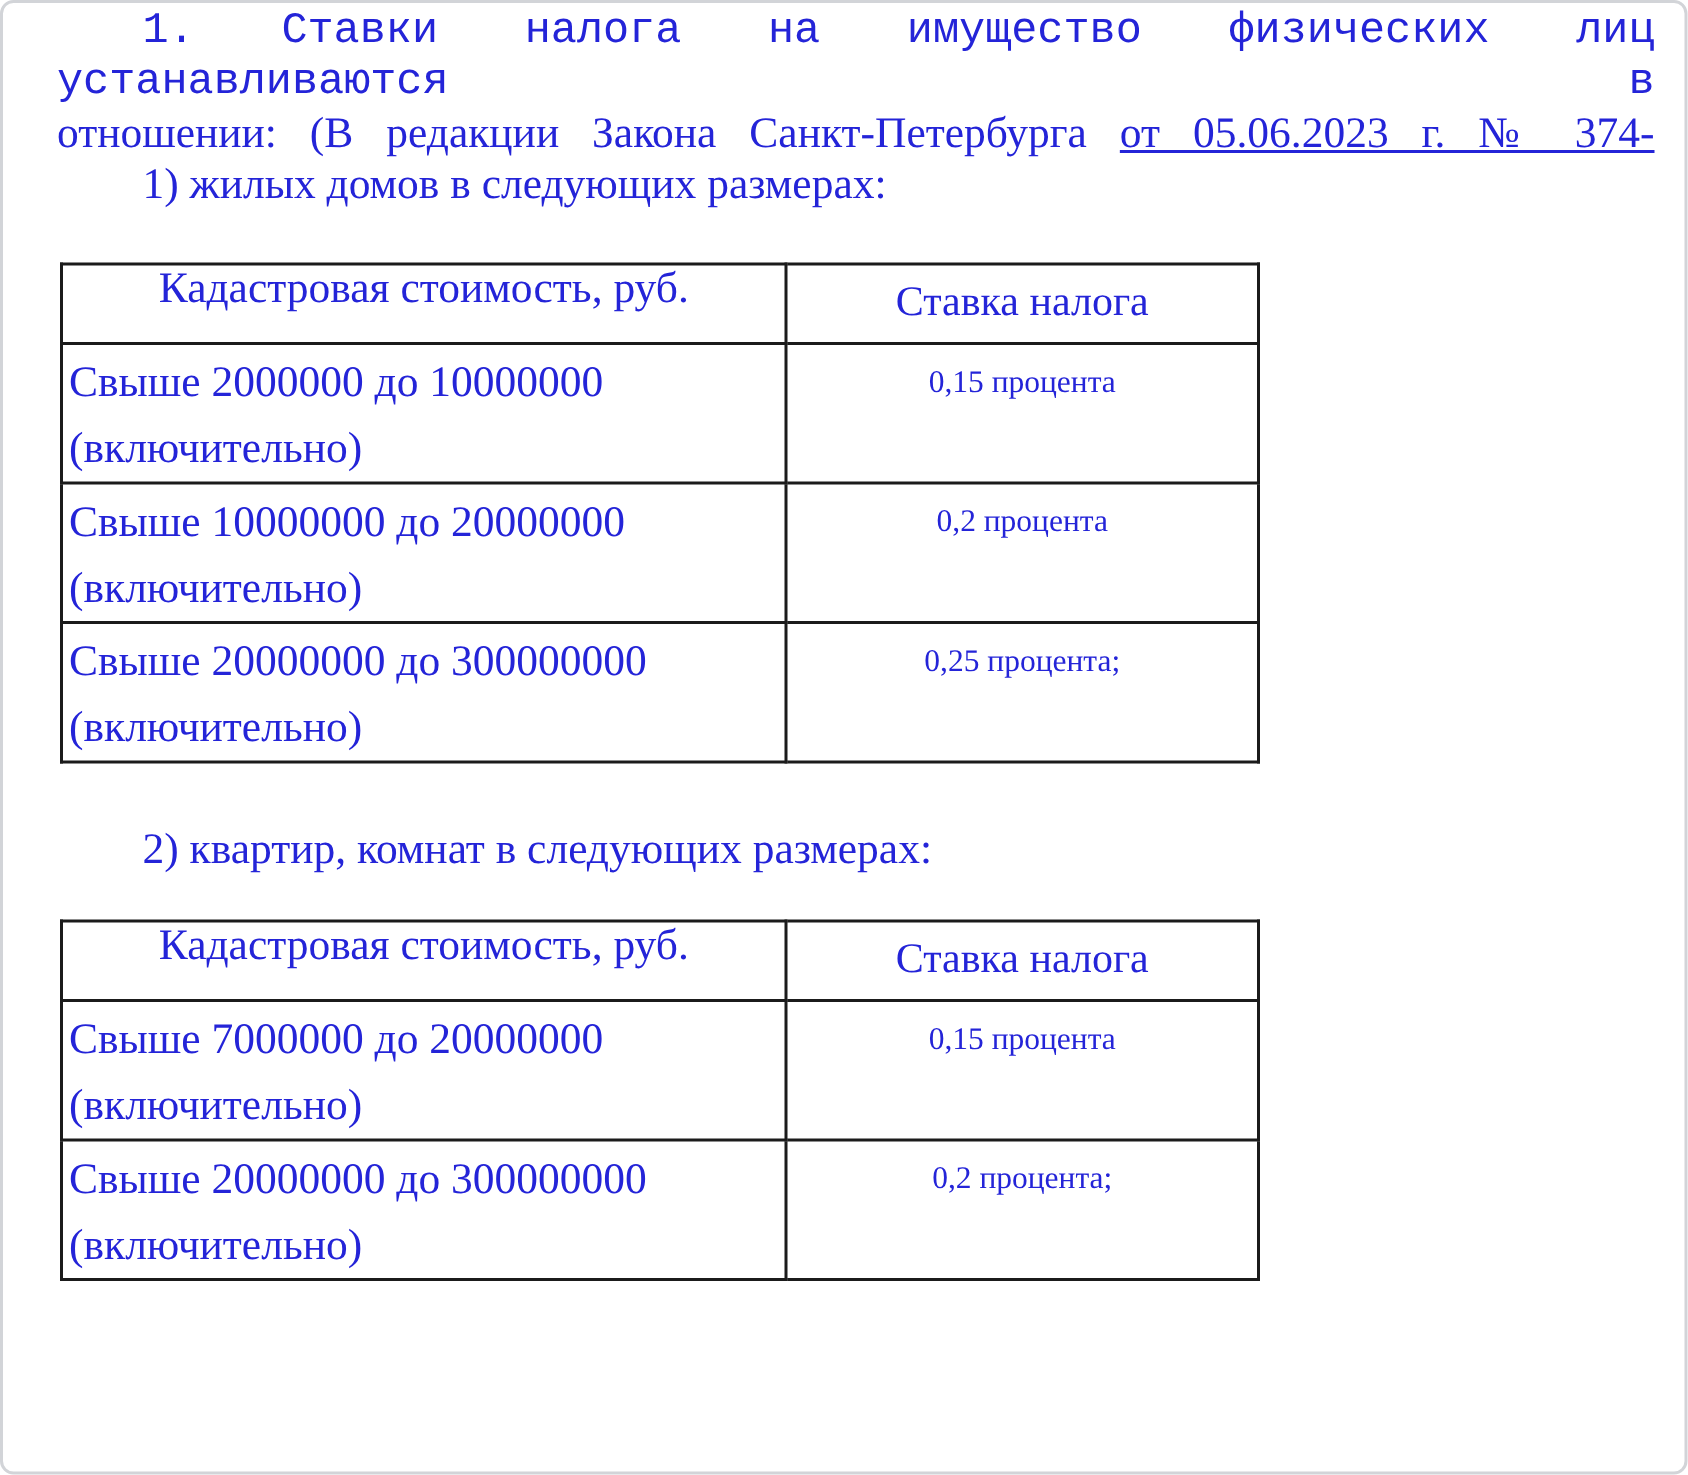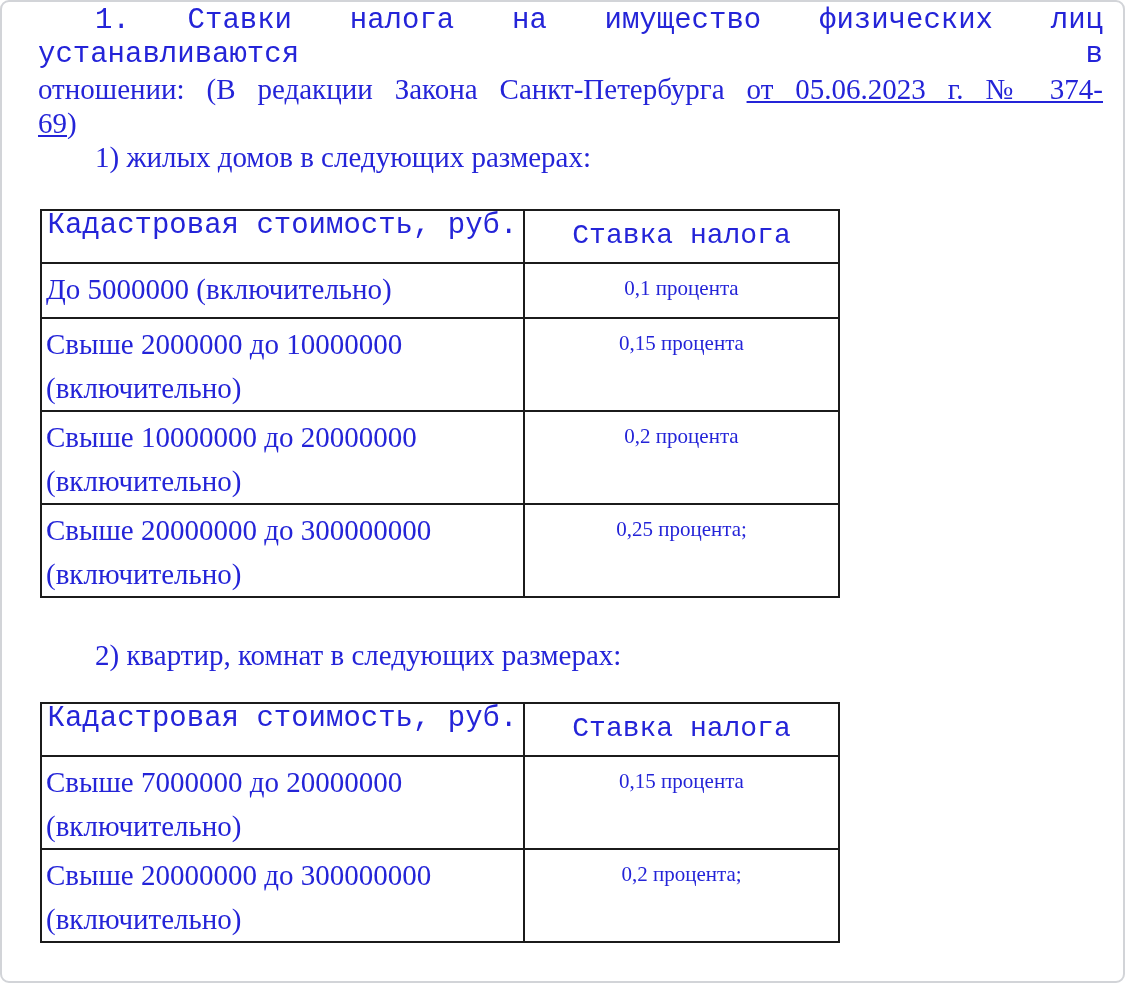--- a/index.html
+++ b/index.html
@@ -84,60 +84,53 @@
     font-size: 28px;
     line-height: 24px;
     padding-top: 13px;
   }
   td.rate-cell {
     text-align: center;
     font-size: 21px;
     line-height: 24px;
     padding-top: 12px;
   }
-  tr.h53 { height: 53px; font-family: Liberation Mono, monospace; }
+  tr.h53 { height: 53px; }
   tr.h55 { height: 55px; }
   tr.h88 { height: 88px; }
   tr.h90 { height: 90px; border-radius: 28px; }
   tr.h92 { height: 92px; }
 </style>
 </head>
 <body>
 
 <div class="frame"></div>
 
 <div class="doc">
 
   <div class="para">
     <div class="jline indent">
       <span>1. Ставки налога на имущество физических лиц устанавливаются в</span>
     </div>
     <div class="jline">
       <span>отношении: (В редакции Закона Санкт-Петербурга</span>
       <span class="law-link">от 05.06.2023 г. № 374-</span>
     </div>
-    <div>
-      <span class="law-link">69</span><span>)</span>
-    </div>
     <div class="subheading">1) жилых домов в следующих размерах:</div>
   </div>
 
   <table class="rates first">
     <colgroup>
         <col class="c-value">
         <col class="c-rate">
       </colgroup>
     <tbody>
       <tr class="h53">
         <td class="header-value">Кадастровая стоимость, руб.</td>
         <td class="header-rate">Ставка налога</td>
-      </tr>
-      <tr class="h55">
-        <td class="value-cell">До 5000000 (включительно)</td>
-        <td class="rate-cell">0,1 процента</td>
       </tr>
       <tr class="h88">
         <td class="value-cell">Свыше 2000000 до 10000000 (включительно)</td>
         <td class="rate-cell">0,15 процента</td>
       </tr>
       <tr class="h90">
         <td class="value-cell">Свыше 10000000 до 20000000 (включительно)</td>
         <td class="rate-cell">0,2 процента</td>
       </tr>
       <tr class="h90">

